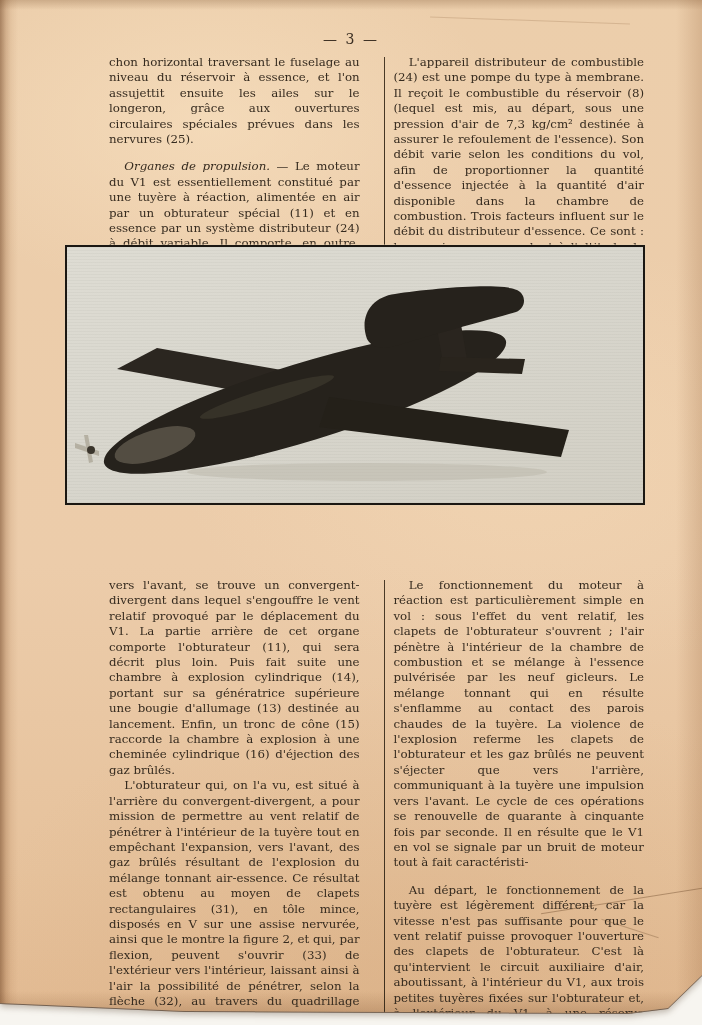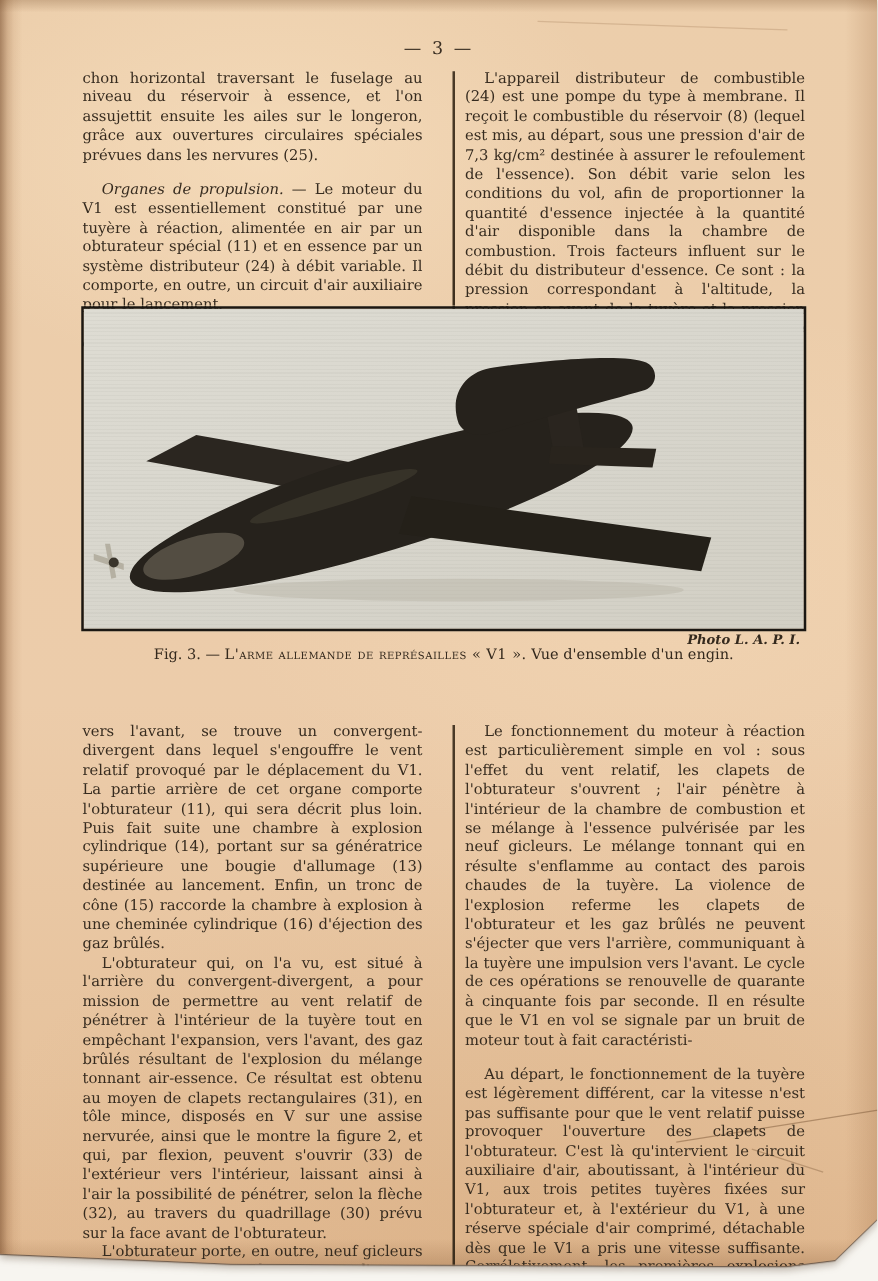--- a/index.html
+++ b/index.html
@@ -39,21 +39,21 @@
 
   .pageno{
     position:absolute;top:31px;left:0;width:702px;text-align:center;
     font-size:14px;letter-spacing:2px;color:#3a2e22;
   }
 
   .section{position:absolute;left:66px;width:578px;display:flex;color:#362b1f;}
   .section.top{top:55px;}
   .section.bottom{top:578px;}
   .col{width:279px;font-size:11.8px;line-height:15.4px;text-align:justify;}
-  .col.left{padding-right:24px;}
+  .col.left{padding-right:24px;margin-left:43px;}
   .col.right{padding-left:8px;}
   .divider{width:2px;background:linear-gradient(180deg,#4a3a27,#3b2d1c);margin:2px 0 0 0;}
   .col p{margin:0;text-indent:1.3em;}
   .col p.noindent{text-indent:0;}
   .col p.gap-before{margin-top:12px;}
   .lead{}
 
   figure.photo{
     margin:0;position:absolute;left:65px;top:245px;width:576px;height:256px;
     border:2px solid #1b1712;
@@ -115,26 +115,20 @@
         <polygon points="374,110 458,112 455,127 372,124" fill="#29241d"></polygon>
 
         <polygon points="8,196 32,204 32,209 8,201" fill="#b5b0a2"></polygon>
         <polygon points="17,188 22,216 26,215 21,188" fill="#b5b0a2"></polygon>
         <circle cx="24" cy="203" r="4" fill="#3a352c"></circle>
 
         <ellipse cx="300" cy="225" rx="180" ry="9" fill="#b7b3a6" opacity="0.45"></ellipse>
       </svg>
     </figure>
 
-    <div class="caption-block">
-      <div class="credit">Photo L. A. P. I.</div>
-      <div class="caption">
-        <span>Fig. 3. — </span><span class="sc">L'arme allemande de représailles « V1 ».</span><span> Vue d'ensemble d'un engin.</span>
-      </div>
-    </div>
 
     <div class="section bottom">
       <div class="col left">
         <p class="noindent">vers l'avant, se trouve un convergent-divergent dans lequel s'engouffre le vent relatif provoqué par le déplacement du V1. La partie arrière de cet organe comporte l'obturateur (11), qui sera décrit plus loin. Puis fait suite une chambre à explosion cylindrique (14), portant sur sa génératrice supérieure une bougie d'allumage (13) destinée au lancement. Enfin, un tronc de cône (15) raccorde la chambre à explosion à une cheminée cylindrique (16) d'éjection des gaz brûlés.</p>
         <p>L'obturateur qui, on l'a vu, est situé à l'arrière du convergent-divergent, a pour mission de permettre au vent relatif de pénétrer à l'intérieur de la tuyère tout en empêchant l'expansion, vers l'avant, des gaz brûlés résultant de l'explosion du mélange tonnant air-essence. Ce résultat est obtenu au moyen de clapets rectangulaires (31), en tôle mince, disposés en V sur une assise nervurée, ainsi que le montre la figure 2, et qui, par flexion, peuvent s'ouvrir (33) de l'extérieur vers l'intérieur, laissant ainsi à l'air la possibilité de pénétrer, selon la flèche (32), au travers du quadrillage (30) prévu sur la face avant de l'obturateur.</p>
         <p>L'obturateur porte, en outre, neuf gicleurs d'essence (12) en relation avec l'organe distributeur de combustible (24) et trois petites tuyères d'admission d'air de départ.</p>
       </div>
       <div class="divider"></div>
       <div class="col right">
         <p>Le fonctionnement du moteur à réaction est particulièrement simple en vol : sous l'effet du vent relatif, les clapets de l'obturateur s'ouvrent ; l'air pénètre à l'intérieur de la chambre de combustion et se mélange à l'essence pulvérisée par les neuf gicleurs. Le mélange tonnant qui en résulte s'enflamme au contact des parois chaudes de la tuyère. La violence de l'explosion referme les clapets de l'obturateur et les gaz brûlés ne peuvent s'éjecter que vers l'arrière, communiquant à la tuyère une impulsion vers l'avant. Le cycle de ces opérations se renouvelle de quarante à cinquante fois par seconde. Il en résulte que le V1 en vol se signale par un bruit de moteur tout à fait caractéristi-</p>

